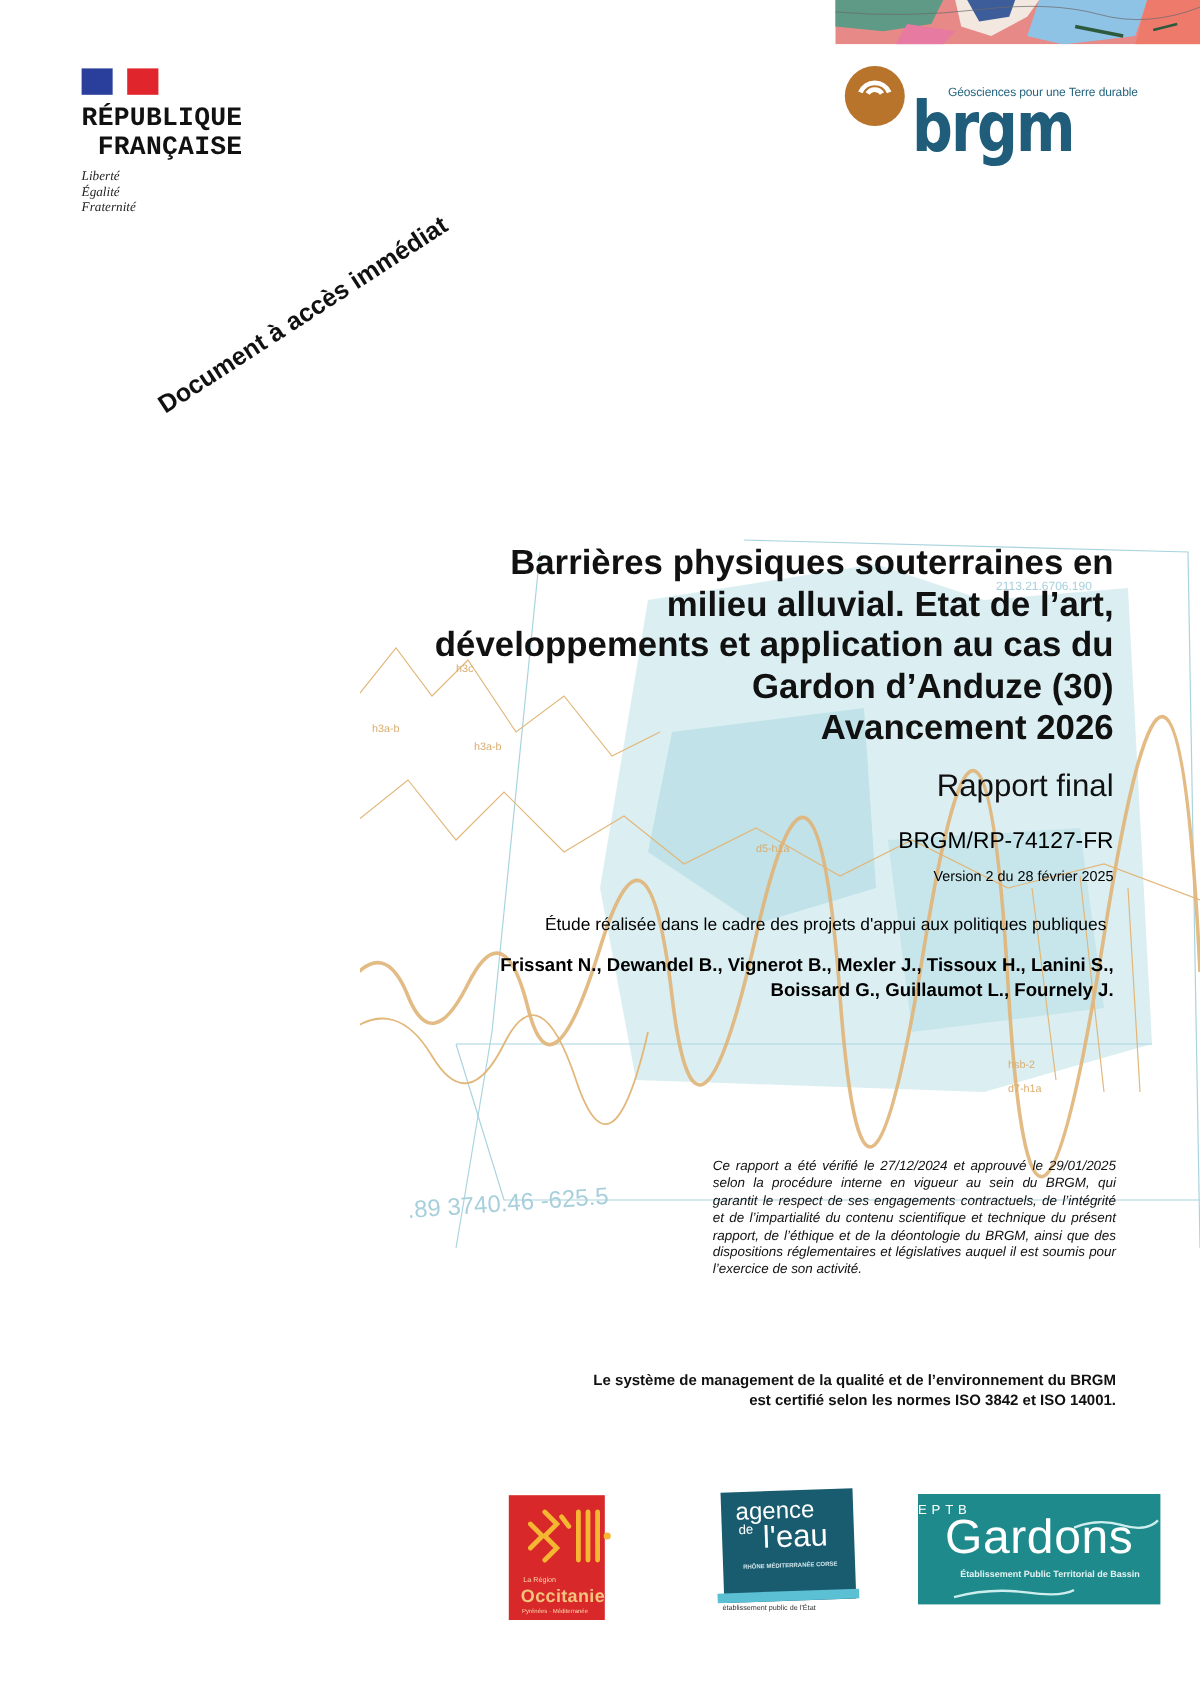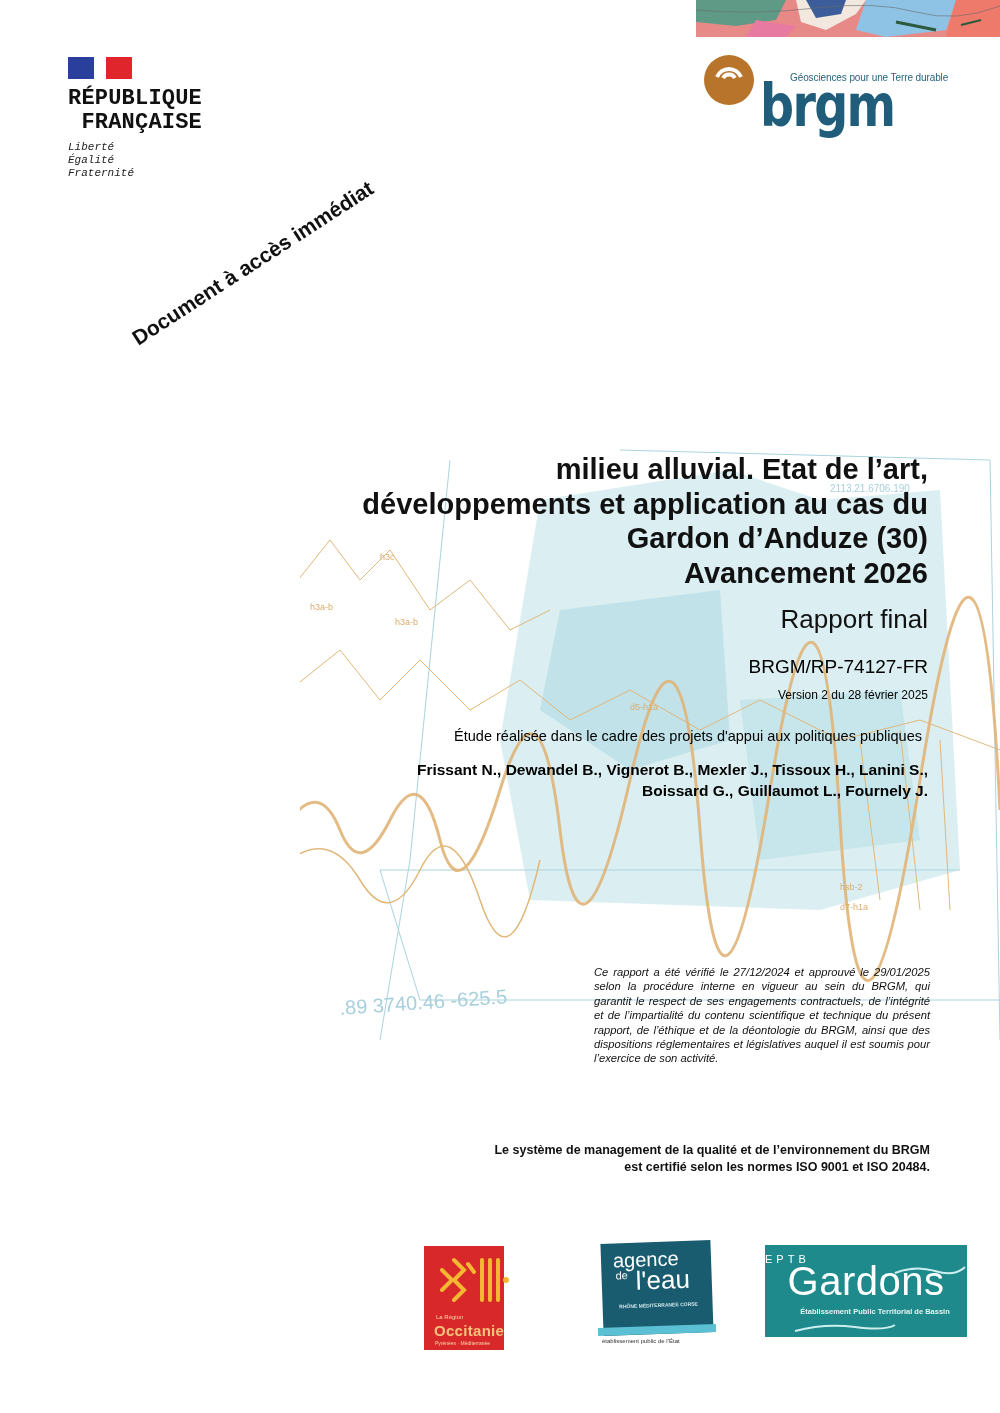--- a/index.html
+++ b/index.html
@@ -9,21 +9,21 @@
   .map-strip { position: absolute; left: 696px; top: 0; width: 304px; height: 37px; overflow: hidden; }
   .map-strip svg { display: block; }
 
   
   .rf { position: absolute; left: 68px; top: 57px; }
   .rf-flag { display: flex; gap: 0; width: 64px; height: 22px; }
   .rf-flag .blue { width: 26px; height: 22px; background: #2a3f9b; }
   .rf-flag .white { width: 12px; height: 22px; background: #fff; }
   .rf-flag .red { width: 26px; height: 22px; background: #e1252d; }
   .rf-name { margin-top: 8px; font-family: Liberation Mono, monospace; font-weight: bold; font-size: 22px; line-height: 24px; letter-spacing: 0.2px; color: #111; text-align: right; }
-  .rf-motto { margin-top: 6px; font-family: Liberation Mono, monospace; font-style: italic; font-size: 11px; line-height: 13px; color: #222; }
+  .rf-motto { margin-top: 6px; font-family: Liberation Serif, serif; font-style: italic; font-size: 11px; line-height: 13px; color: #222; }
 
   
   .brgm { position: absolute; left: 704px; top: 55px; width: 240px; height: 100px; }
   .brgm-circle { position: absolute; left: 0; top: 0; width: 50px; height: 50px; border-radius: 50%; background: #b8742a; }
   .brgm-tagline { position: absolute; left: 86px; top: 17px; font-family: "Liberation Sans", sans-serif; font-size: 10px; color: #24647f; white-space: nowrap; letter-spacing: -0.1px; }
   .brgm-word { position: absolute; left: 56px; top: 16px; font-family: "DejaVu Sans", sans-serif; font-weight: bold; font-size: 58px; line-height: 70px; color: #1f5d7a; letter-spacing: -2px; transform: scaleX(0.82); transform-origin: left top; }
 
   
   .stamp { position: absolute; left: 128px; top: 330px; font-weight: bold; font-size: 21px; color: #111; white-space: nowrap; transform: rotate(-33deg); transform-origin: left top; }
 
@@ -135,40 +135,41 @@
     <text x="10" y="170" font-family="Liberation Sans, sans-serif" font-size="9" fill="#d9ad70">h3a-b</text>
     <text x="95" y="185" font-family="Liberation Sans, sans-serif" font-size="9" fill="#d9ad70">h3a-b</text>
     <text x="330" y="270" font-family="Liberation Sans, sans-serif" font-size="9" fill="#d9ad70">d5-h1a</text>
     <text x="540" y="450" font-family="Liberation Sans, sans-serif" font-size="9" fill="#d9ad70">hsb-2</text>
     <text x="540" y="470" font-family="Liberation Sans, sans-serif" font-size="9" fill="#d9ad70">d7-h1a</text>
   </svg>
 </div>
 
 <div class="title-block">
   <h1 class="title">
+    <div>Barrières physiques souterraines en</div>
     <div>milieu alluvial. Etat de l’art,</div>
     <div>développements et application au cas du</div>
     <div>Gardon d’Anduze (30)</div>
     <div>Avancement 2026</div>
   </h1>
   <div class="subtitle-report">Rapport final</div>
   <div class="ref">BRGM/RP-74127-FR</div>
   <div class="version">Version 2 du 28 février 2025</div>
   <div class="study">Étude réalisée dans le cadre des projets d'appui aux politiques publiques</div>
   <div class="authors">
     <div>Frissant N., Dewandel B., Vignerot B., Mexler J., Tissoux H., Lanini S.,</div>
     <div>Boissard G., Guillaumot L., Fournely J.</div>
   </div>
 </div>
 
 <div class="approval">Ce rapport a été vérifié le 27/12/2024 et approuvé le 29/01/2025 selon la procédure interne en vigueur au sein du BRGM, qui garantit le respect de ses engagements contractuels, de l’intégrité et de l’impartialité du contenu scientifique et technique du présent rapport, de l’éthique et de la déontologie du BRGM, ainsi que des dispositions réglementaires et législatives auquel il est soumis pour l’exercice de son activité.</div>
 
 <div class="quality">
   <div>Le système de management de la qualité et de l’environnement du BRGM</div>
-  <div>est certifié selon les normes ISO 9001 et ISO 20484.</div>
+  <div>est certifié selon les normes ISO 3842 et ISO 14001.</div>
 </div>
 
 <div class="logo-occitanie">
   <svg width="104" height="68" viewBox="0 0 104 68">
     <g stroke="#f5b731" stroke-width="4" fill="none" stroke-linecap="round">
       <path d="M30,14 L40,24 L30,34 L40,44 L30,54"></path>
       <path d="M18,24 L28,34 L18,44"></path>
       <path d="M44,18 L50,26"></path>
       <path d="M58,14 V54 M66,14 V54 M74,14 V54"></path>
     </g>

